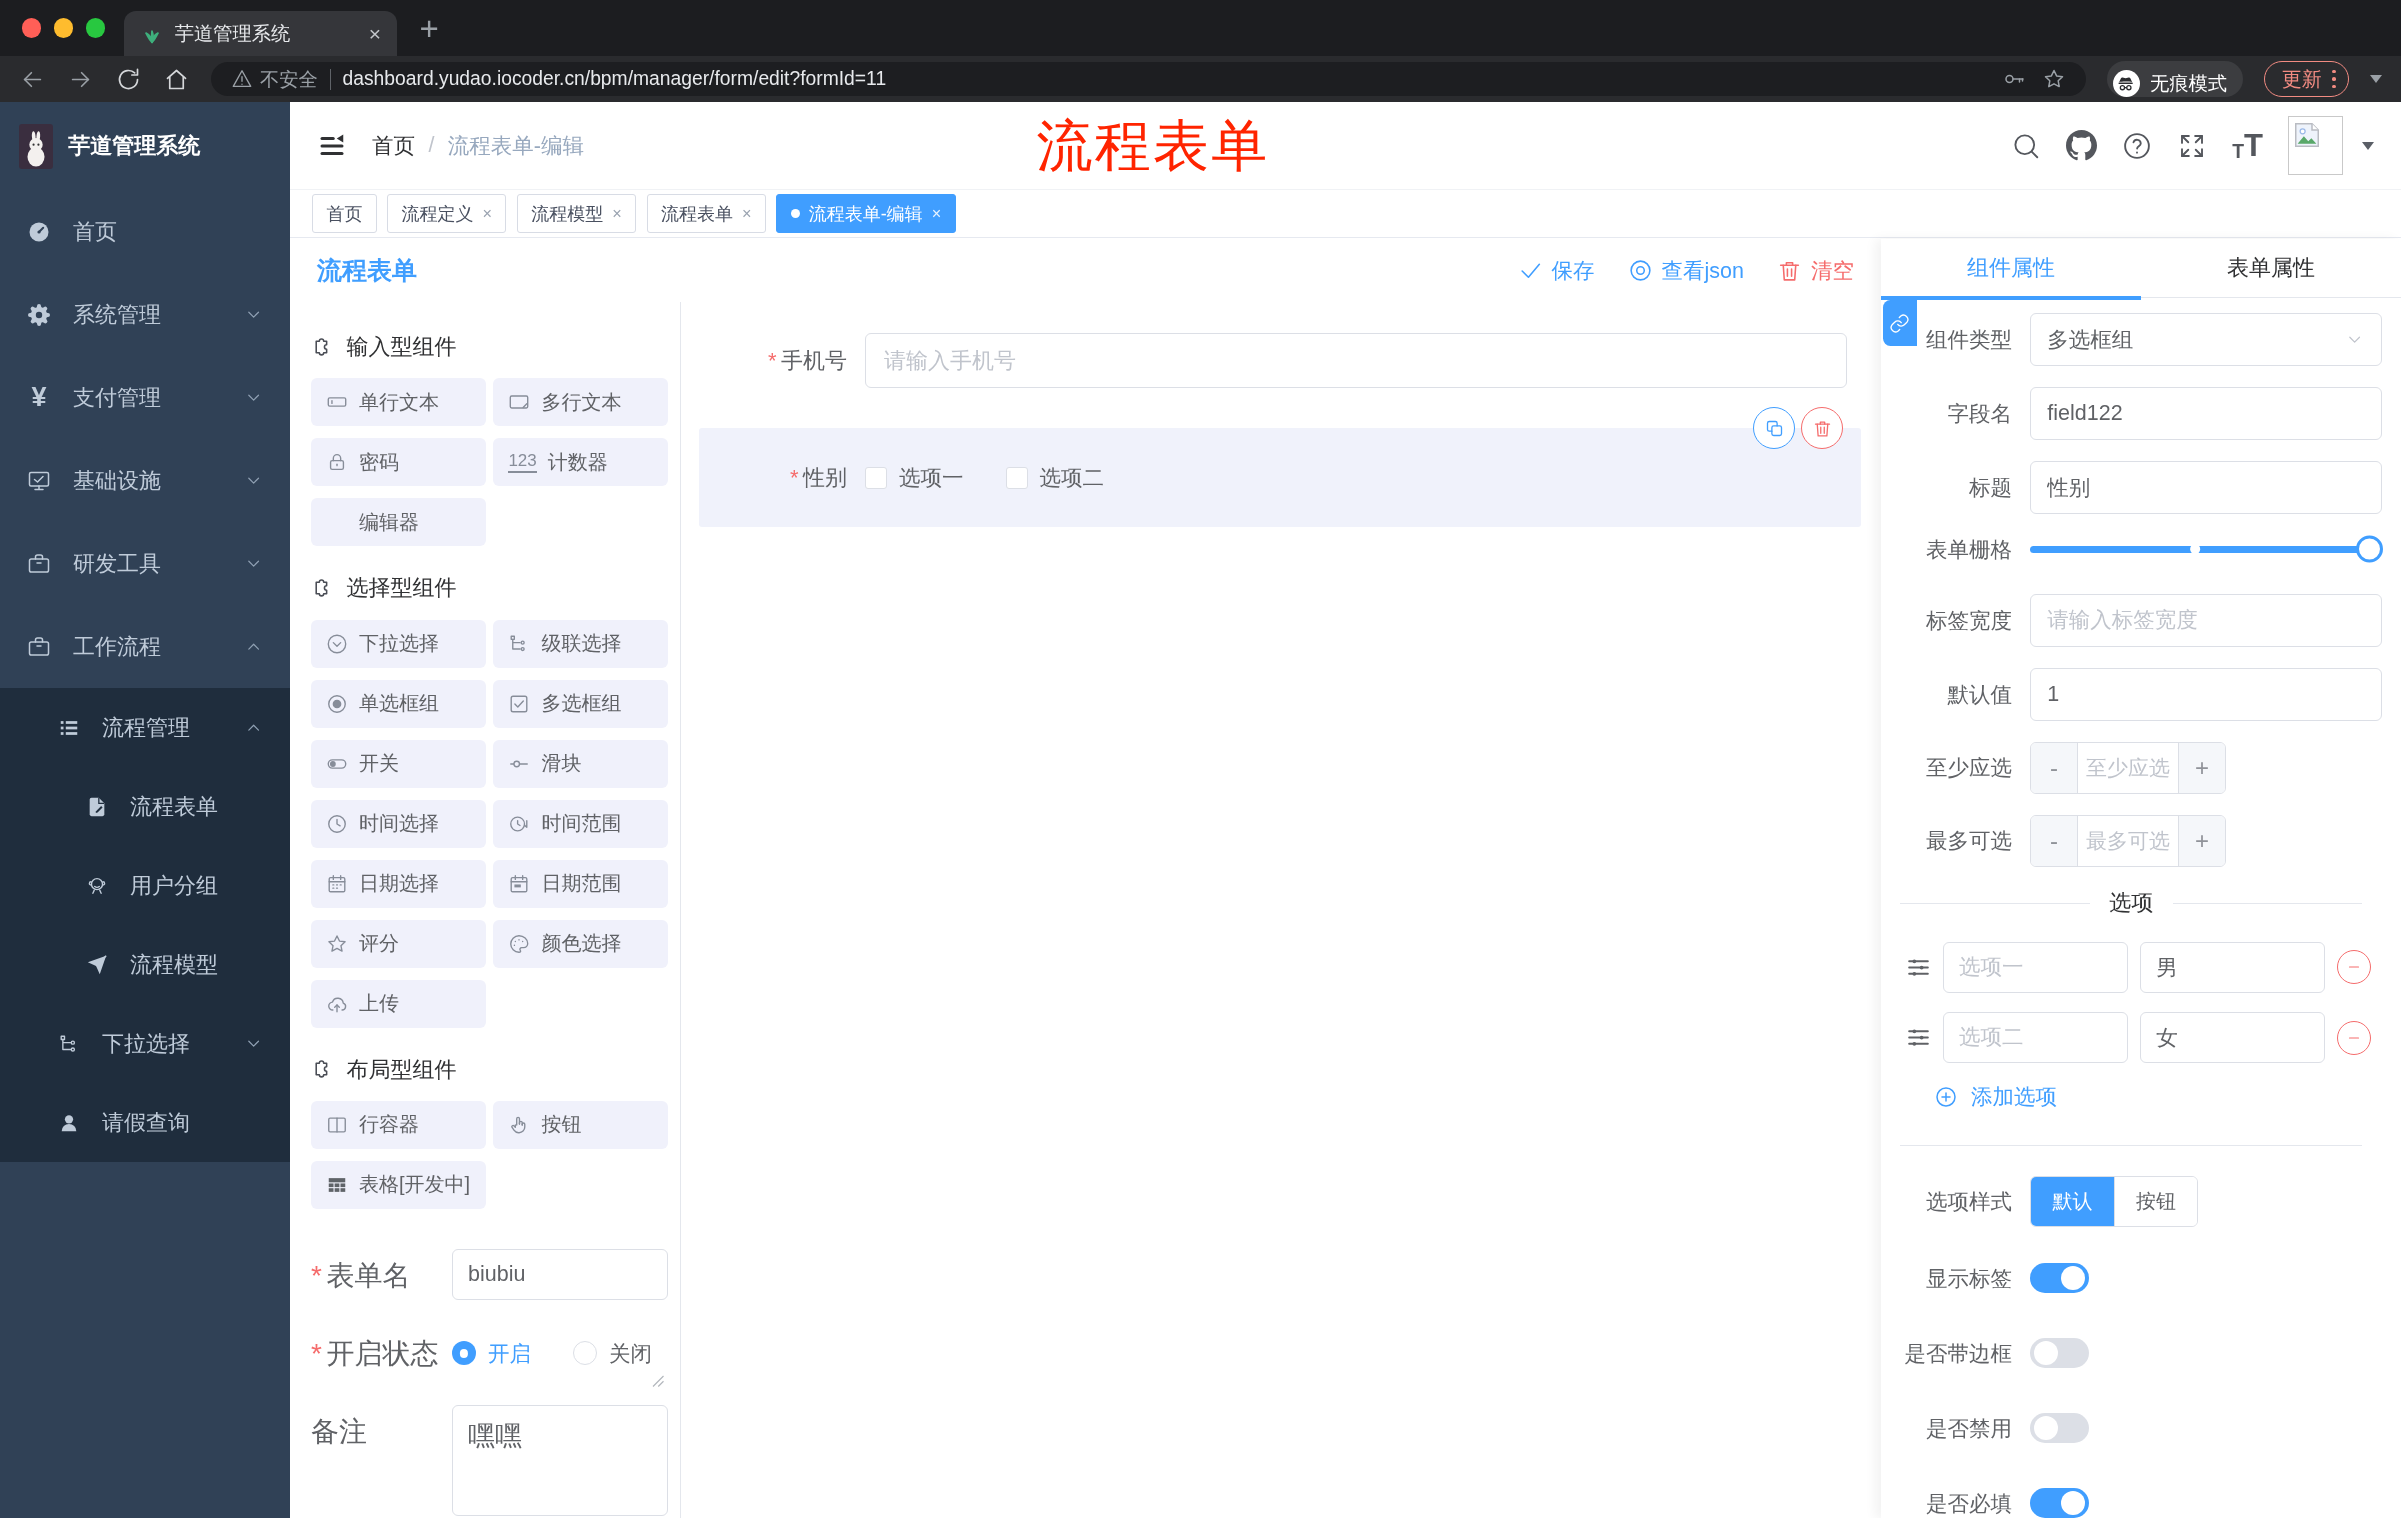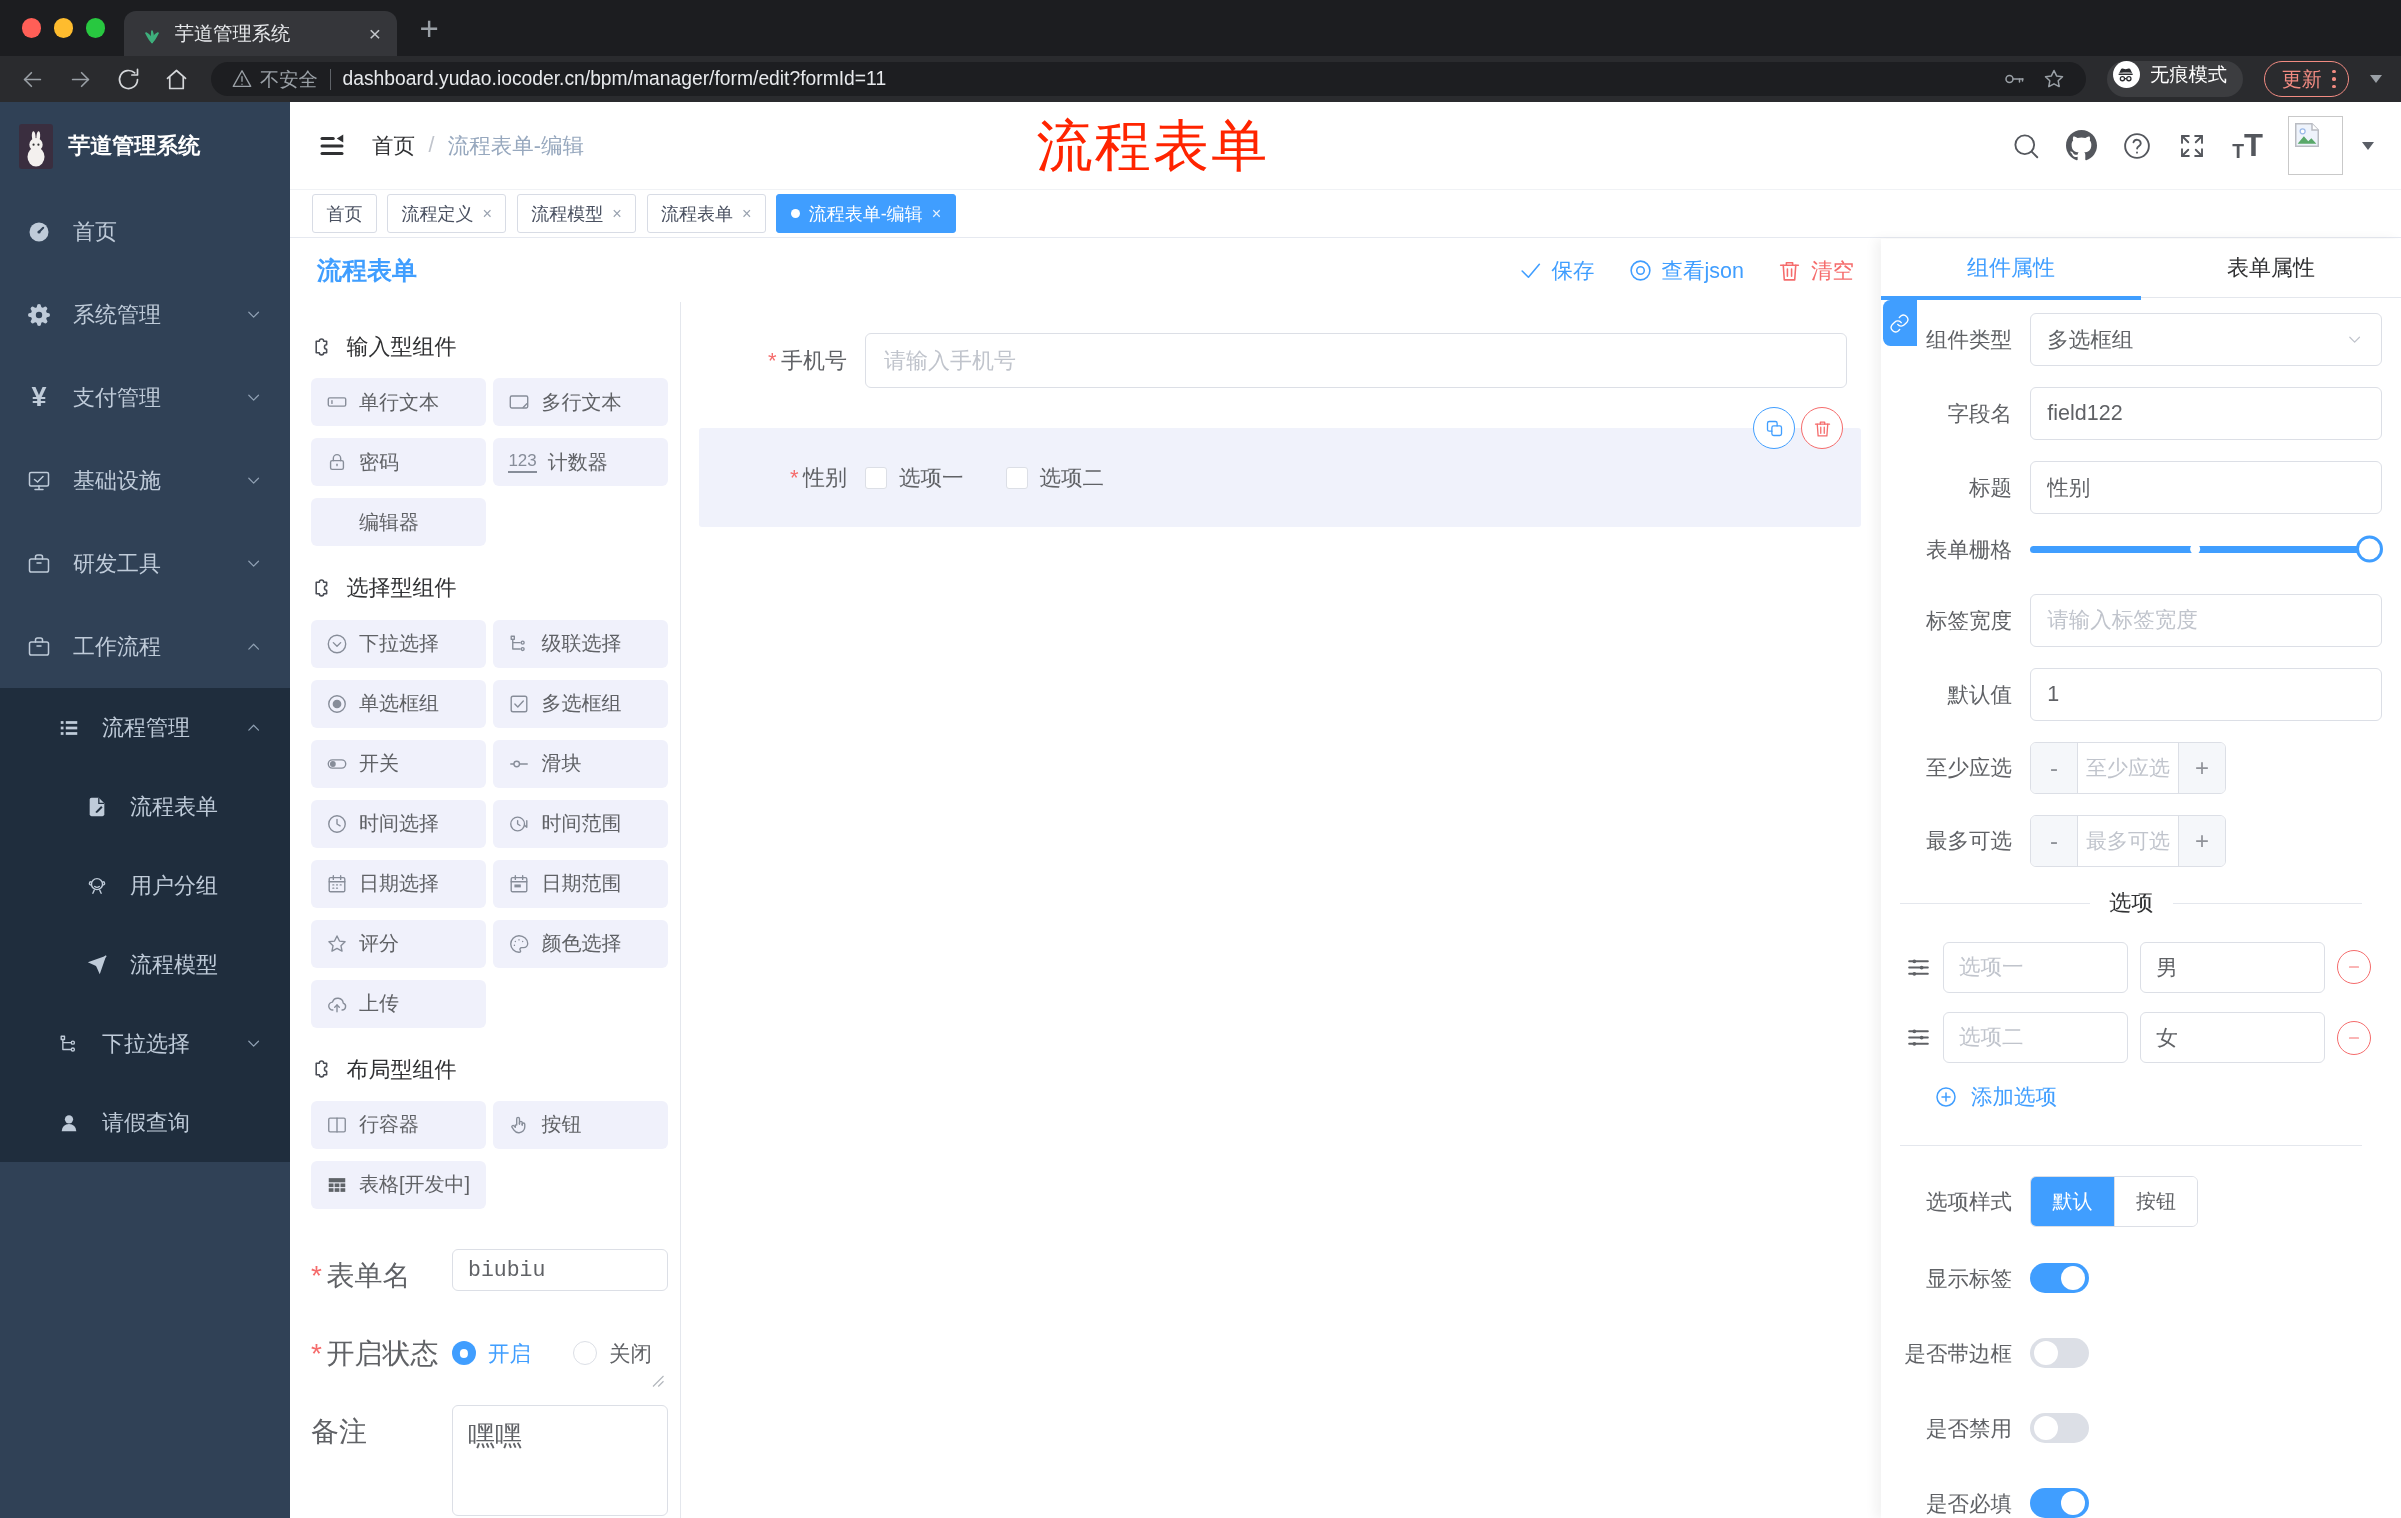--- a/index.html
+++ b/index.html
@@ -24,21 +24,21 @@
   .btab .bx{margin-left:auto;color:#c3c6ca;font-size:21px}
   .newtab{color:#9aa0a6;font-size:33px;margin-left:22px;line-height:1}
   .chrometool{position:absolute;top:56px;left:0;right:0;height:46px;background:#2a2b2e;display:flex;align-items:center;gap:21px;padding:0 19.3px}
   .cicon{color:#9aa0a6}
   .cicon.lit{color:#d5d7da}
   .omnibox{flex:1;height:34px;background:#1d1e21;border-radius:18px;display:flex;align-items:center;gap:12px;padding:0 19.3px;min-width:0}
   .sec{color:#9aa0a6;font-size:19.3px;display:flex;align-items:center;gap:7.4px}
   .odiv{width:0.7px;height:21px;background:#5f6368}
   .urltxt{color:#e8eaed;font-size:19.3px;white-space:nowrap;overflow:hidden;flex:1}
   .obright{display:flex;gap:16.3px;color:#9aa0a6}
-  .incog{height:36px;background:#3c3d40;border-radius:18px;display:flex;align-items:flex-start;gap:10.4px;padding:0 16.3px 0 6px;color:#fff;font-size:19.3px}
+  .incog{height:36px;background:#3c3d40;border-radius:18px;display:flex;align-items:flex-end;gap:10.4px;padding:0 16.3px 0 6px;color:#fff;font-size:19.3px}
   .hat{width:27px;height:27px;border-radius:50%;background:#fff;display:flex;align-items:center;justify-content:center}
   .update{height:36px;border:1.5px solid #f28b82;border-radius:19.3px;display:flex;align-items:center;gap:10.4px;padding:0 12px 0 16.3px;color:#f28b82;font-size:20px}
   .vdots{display:flex;flex-direction:column;gap:3.7px}
   .vdots i{width:3.7px;height:3.7px;border-radius:50%;background:#f28b82}
   .wincaret{width:0;height:0;border-left:6.7px solid transparent;border-right:6.7px solid transparent;border-top:8.2px solid #9aa0a6}
 
   
   .sidebar{position:absolute;top:102px;left:0;bottom:0;width:290px;background:var(--side);color:var(--side-text)}
   .logo{height:88px;display:flex;align-items:center;gap:15px;padding:0 19.3px}
   .logoimg{width:34px;height:45px;border-radius:3px;background:#3a2e3f;display:flex;align-items:flex-end;justify-content:center;overflow:hidden}
@@ -91,21 +91,21 @@
   .psech.later{margin-top:27px}
   .pgrid{display:grid;grid-template-columns:175px 175px;gap:12px 7.4px}
   .pbtn{height:48px;background:var(--palbg);border-radius:6px;display:flex;align-items:center;gap:11px;
     padding-left:15px;font-size:20px;color:var(--txt);cursor:grab;white-space:nowrap}
   .pbtn .pi{color:#878d99;flex:none}
   .i123{font-size:17px;font-weight:normal;color:#878d99;border-bottom:2.2px solid #878d99;line-height:1;padding-bottom:1.5px}
   .pmeta{margin-top:40px;display:flex;flex-direction:column;gap:25px;padding-right:3px}
   .mrow{display:flex;align-items:flex-start}
   .mlabel{width:117px;text-align:left;margin-right:24px;font-size:28px;color:var(--txt);line-height:53px;white-space:nowrap}
   .req{color:var(--danger);margin-right:4.5px}
-  .minput{flex:1;height:42px;border:0.7px solid var(--bd);border-radius:6px;padding:0 15px;font-size:21.5px;color:var(--txt);outline:none;min-width:0;font-family:Liberation Mono, monospace}
+  .minput{flex:1;height:51px;border:0.7px solid var(--bd);border-radius:6px;padding:0 15px;font-size:21.5px;color:var(--txt);outline:none;min-width:0;font-family:Liberation Sans, sans-serif}
   .mtext{flex:1;height:111px;border:0.7px solid var(--bd);border-radius:6px;padding:12px 15px;font-size:27px;color:var(--txt);
     resize:none;outline:none;font-family:inherit;position:relative}
   .radios{display:flex;align-items:center;gap:42px;height:53px}
   .ropt{display:flex;align-items:center;gap:12px;font-size:21.5px}
   .rdot{width:24px;height:24px;border-radius:50%;border:0.7px solid var(--bd);background:#fff}
   .ropt.sel{color:var(--primary)}
   .ropt.sel .rdot{border:none;background:var(--primary);position:relative}
   .ropt.sel .rdot::after{content:"";position:absolute;left:50%;top:50%;width:8.2px;height:8.2px;border-radius:50%;background:#fff;transform:translate(-50%,-50%)}
   .rsz{position:absolute;right:15px;bottom:131px;width:15px;height:15px}
 

